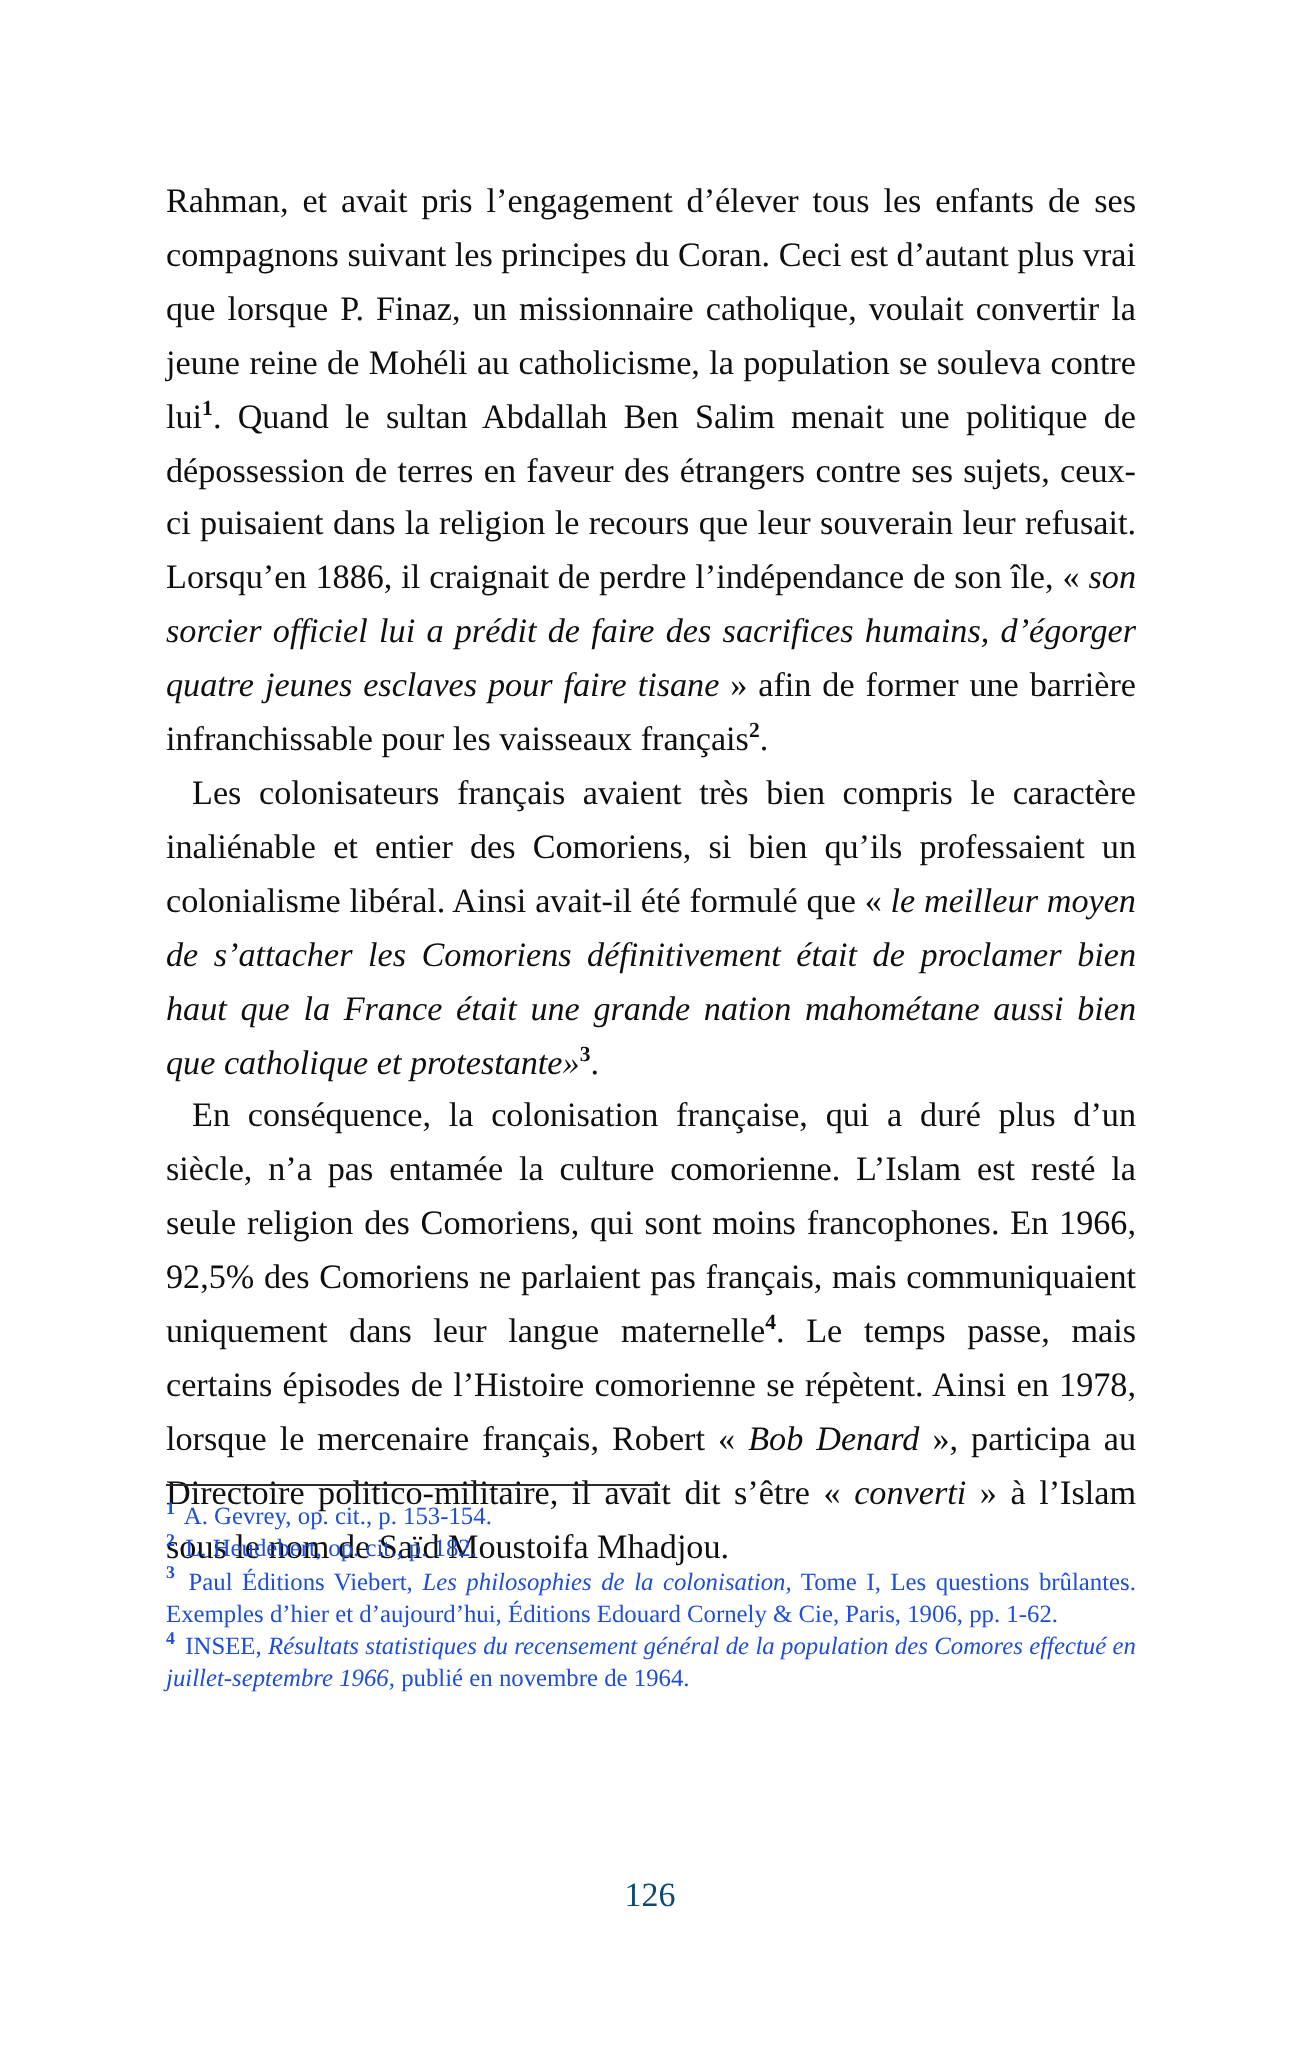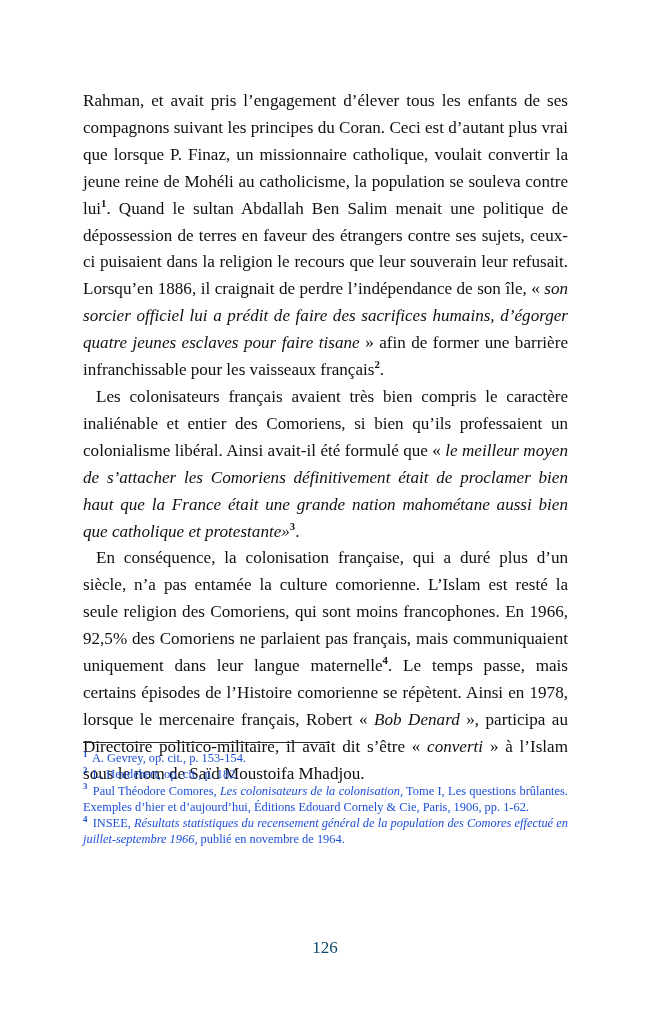--- a/index.html
+++ b/index.html
@@ -88,19 +88,19 @@
     <p class="body-text"><span>Rahman, et avait pris l’engagement d’élever tous les enfants de ses compagnons suivant les principes du Coran. Ceci est d’autant plus vrai que lorsque P. Finaz, un missionnaire catholique, voulait convertir la jeune reine de Mohéli au catholicisme, la population se souleva contre lui</span><sup>1</sup><span>. Quand le sultan Abdallah Ben Salim menait une politique de dépossession de terres en faveur des étrangers contre ses sujets, ceux-ci puisaient dans la religion le recours que leur souverain leur refusait. Lorsqu’en 1886, il craignait de perdre l’indépendance de son île, « </span><span class="it">son sorcier officiel lui a prédit de faire des sacrifices humains, d’égorger quatre jeunes esclaves pour faire tisane</span><span> » afin de former une barrière infranchissable pour les vaisseaux français</span><sup>2</sup><span>.</span></p>
     <p class="body-text"><span>Les colonisateurs français avaient très bien compris le caractère inaliénable et entier des Comoriens, si bien qu’ils professaient un colonialisme libéral. Ainsi avait-il été formulé que « </span><span class="it">le meilleur moyen de s’attacher les Comoriens définitivement était de proclamer bien haut que la France était une grande nation mahométane aussi bien que catholique et protestante»</span><sup>3</sup><span>.</span></p>
     <p class="body-text"><span>En conséquence, la colonisation française, qui a duré plus d’un siècle, n’a pas entamée la culture comorienne. L’Islam est resté la seule religion des Comoriens, qui sont moins francophones. En 1966, 92,5% des Comoriens ne parlaient pas français, mais communiquaient uniquement dans leur langue maternelle</span><sup>4</sup><span>. Le temps passe, mais certains épisodes de l’Histoire comorienne se répètent. Ainsi en 1978, lorsque le mercenaire français, Robert « </span><span class="it">Bob Denard</span><span> », participa au Directoire politico-militaire, il avait dit s’être « </span><span class="it">converti</span><span> » à l’Islam sous le nom de Saïd Moustoifa Mhadjou.</span></p>
   </div>
 
   <div class="fn-rule"></div>
 
   <div class="footnotes">
     <p class="fn"><sup>1</sup> <span>A. Gevrey, op. cit., p. 153-154.</span></p>
     <p class="fn"><sup>2</sup> <span>L. Heudebert, op. cit., p. 182.</span></p>
-    <p class="fn"><sup>3</sup> <span>Paul Théodore Comores, </span><span class="it">Les colonisateurs de la colonisation,</span><span> Tome I, Les questions brûlantes. Exemples d’hier et d’aujourd’hui, Éditions Edouard Cornely &amp; Cie, Paris, 1906, pp. 1-62.</span></p>
+    <p class="fn"><sup>3</sup> <span>Paul Éditions Viebert, </span><span class="it">Les philosophies de la colonisation,</span><span> Tome I, Les questions brûlantes. Exemples d’hier et d’aujourd’hui, Éditions Edouard Cornely &amp; Cie, Paris, 1906, pp. 1-62.</span></p>
     <p class="fn"><sup>4</sup> <span>INSEE, </span><span class="it">Résultats statistiques du recensement général de la population des Comores effectué en juillet-septembre 1966,</span><span> publié en novembre de 1964.</span></p>
   </div>
 
   <div class="folio">126</div>
 
 </div>
 
 </body></html>

